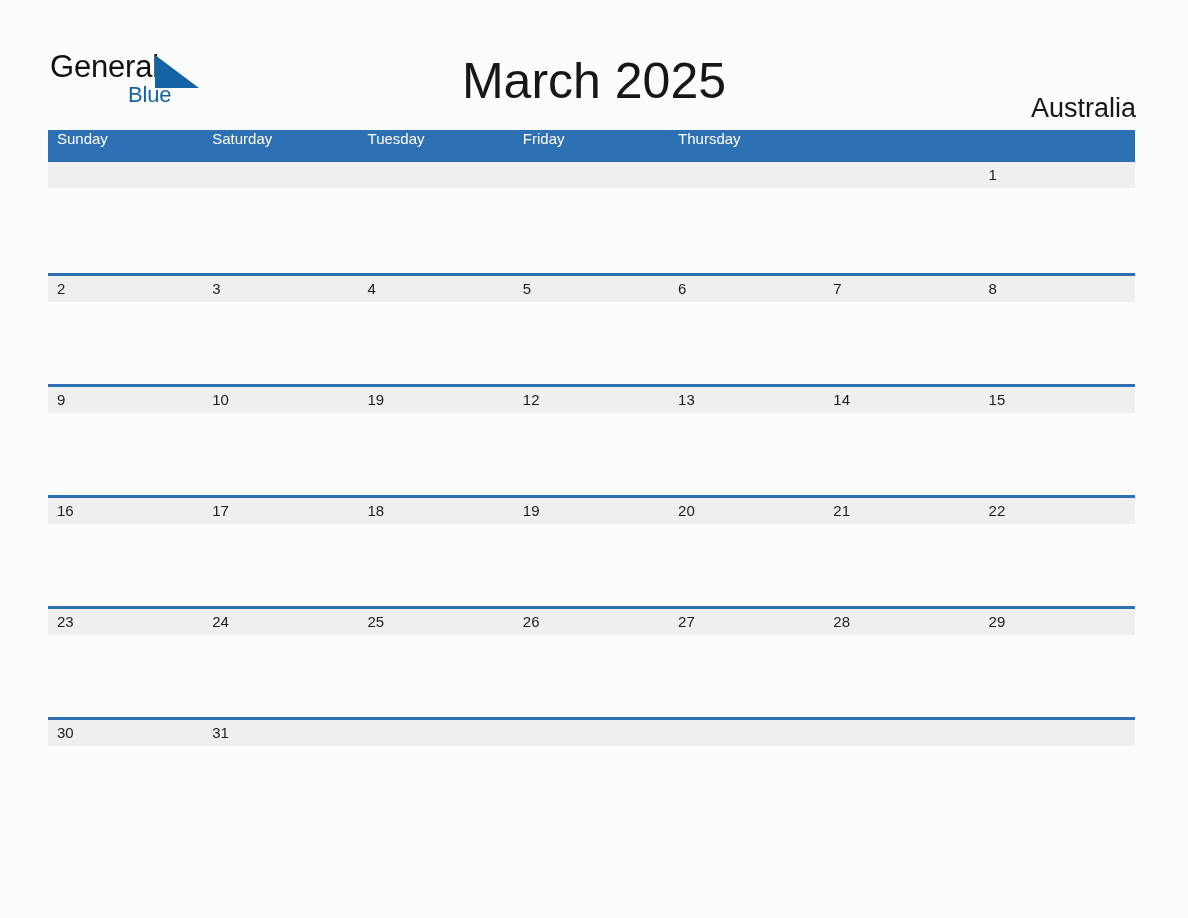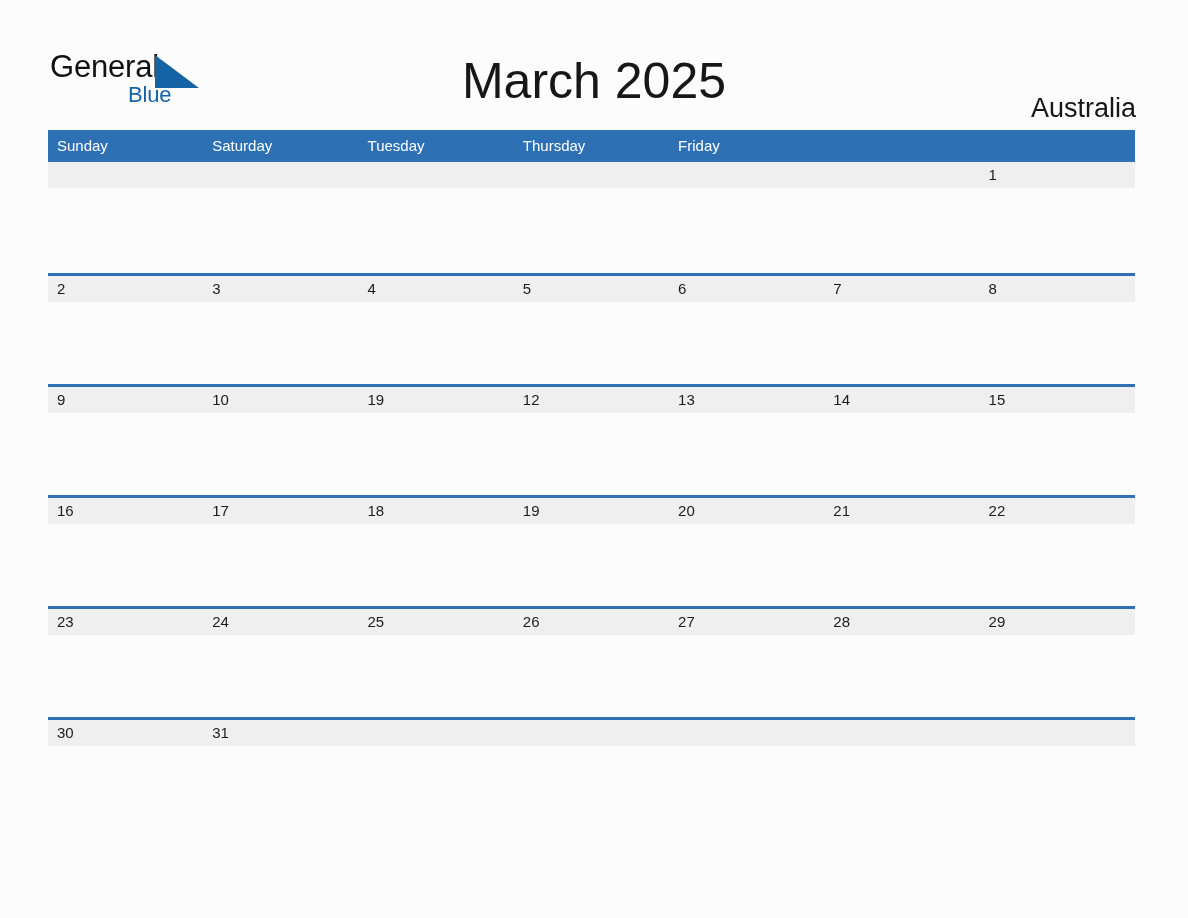--- a/index.html
+++ b/index.html
@@ -102,21 +102,20 @@
     flex: 0 0 155.28px;
   }
 
   
   .weekday-row {
     background: #2d70b3;
     height: 32px;
   }
   .weekday-row .cal-cell {
     display: flex;
-    align-items: center;
   }
   .weekday-label {
     color: #ffffff;
     font-size: 15px;
     line-height: 18px;
     padding-left: 9px;
     white-space: nowrap;
   }
 
   
@@ -182,25 +181,25 @@
     <div class="cal-cell">
         <span class="weekday-label">Sunday</span>
       </div>
     <div class="cal-cell">
         <span class="weekday-label">Saturday</span>
       </div>
     <div class="cal-cell">
         <span class="weekday-label">Tuesday</span>
       </div>
     <div class="cal-cell">
+        <span class="weekday-label">Friday</span>
+      </div>
+    <div class="cal-cell">
         <span class="weekday-label">Thursday</span>
       </div>
-    <div class="cal-cell">
-        <span class="weekday-label">Friday</span>
-      </div>
   </div>
 
   <div class="cal-row week-row">
     <div class="date-band">
       <div class="date-cell">
           <span class="date-num"></span>
         </div>
       <div class="date-cell">
           <span class="date-num"></span>
         </div>

